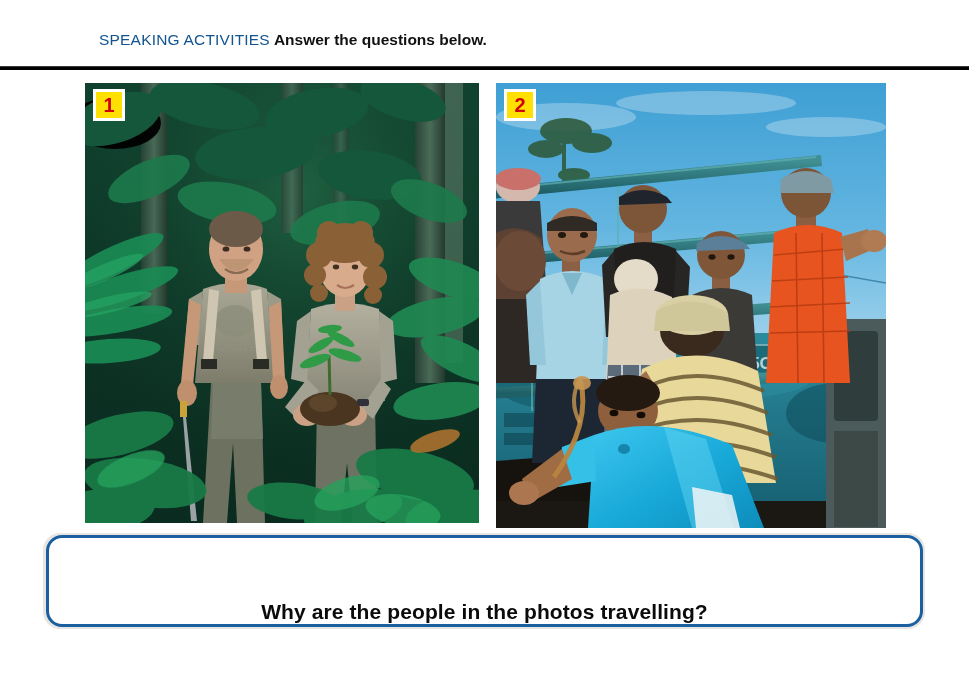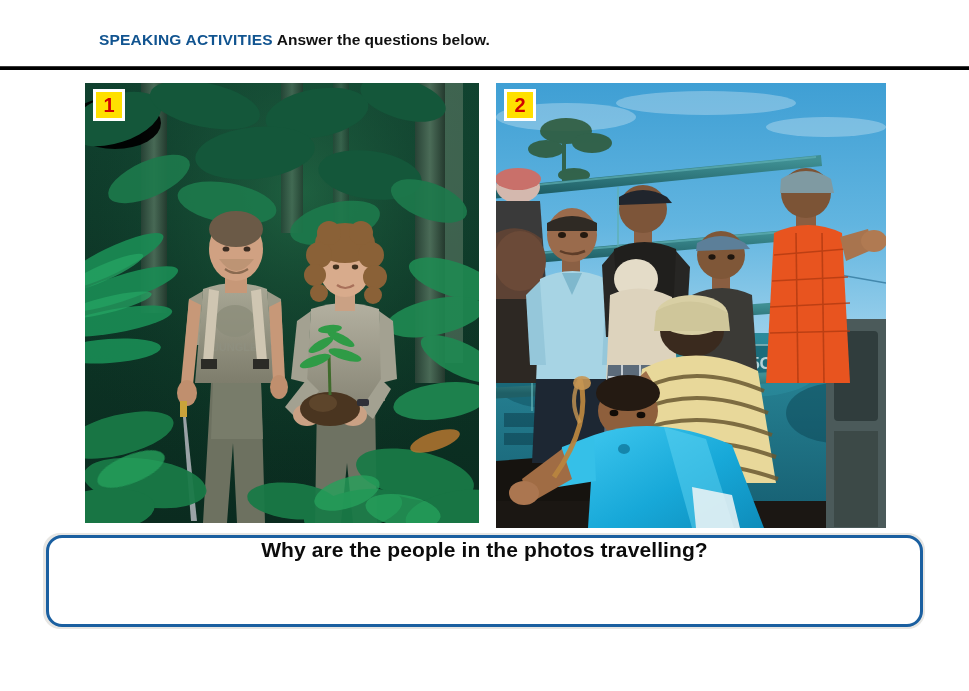--- a/index.html
+++ b/index.html
@@ -28,21 +28,21 @@
   }
   .header-inner {
     position: absolute;
     left: 99px; top: 31px;
     display: flex;
     align-items: baseline;
     white-space: nowrap;
   }
   .section-label {
     font-size: 15.5px;
-    font-weight: bold;
+    font-weight: normal;
     letter-spacing: 0.2px;
     color: #115490;
   }
   .section-instruction {
     font-size: 15.5px;
     font-weight: bold;
     color: #111111;
     margin-left: 4px;
   }
   .rule {
@@ -105,21 +105,21 @@
     background: #e7e6e3;
   }
   .question-box {
     position: absolute;
     left: 46px; top: 535px;
     width: 877px; height: 92px;
     border: 3px solid #1a5fa0;
     border-radius: 16px;
     background: #ffffff;
     display: flex;
-    align-items: flex-start;
+    align-items: flex-end;
     justify-content: center;
   }
   .question-text {
     font-size: 21px;
     font-weight: bold;
     color: #0b0b0b;
     letter-spacing: 0.1px;
   }
 </style>
 </head>

